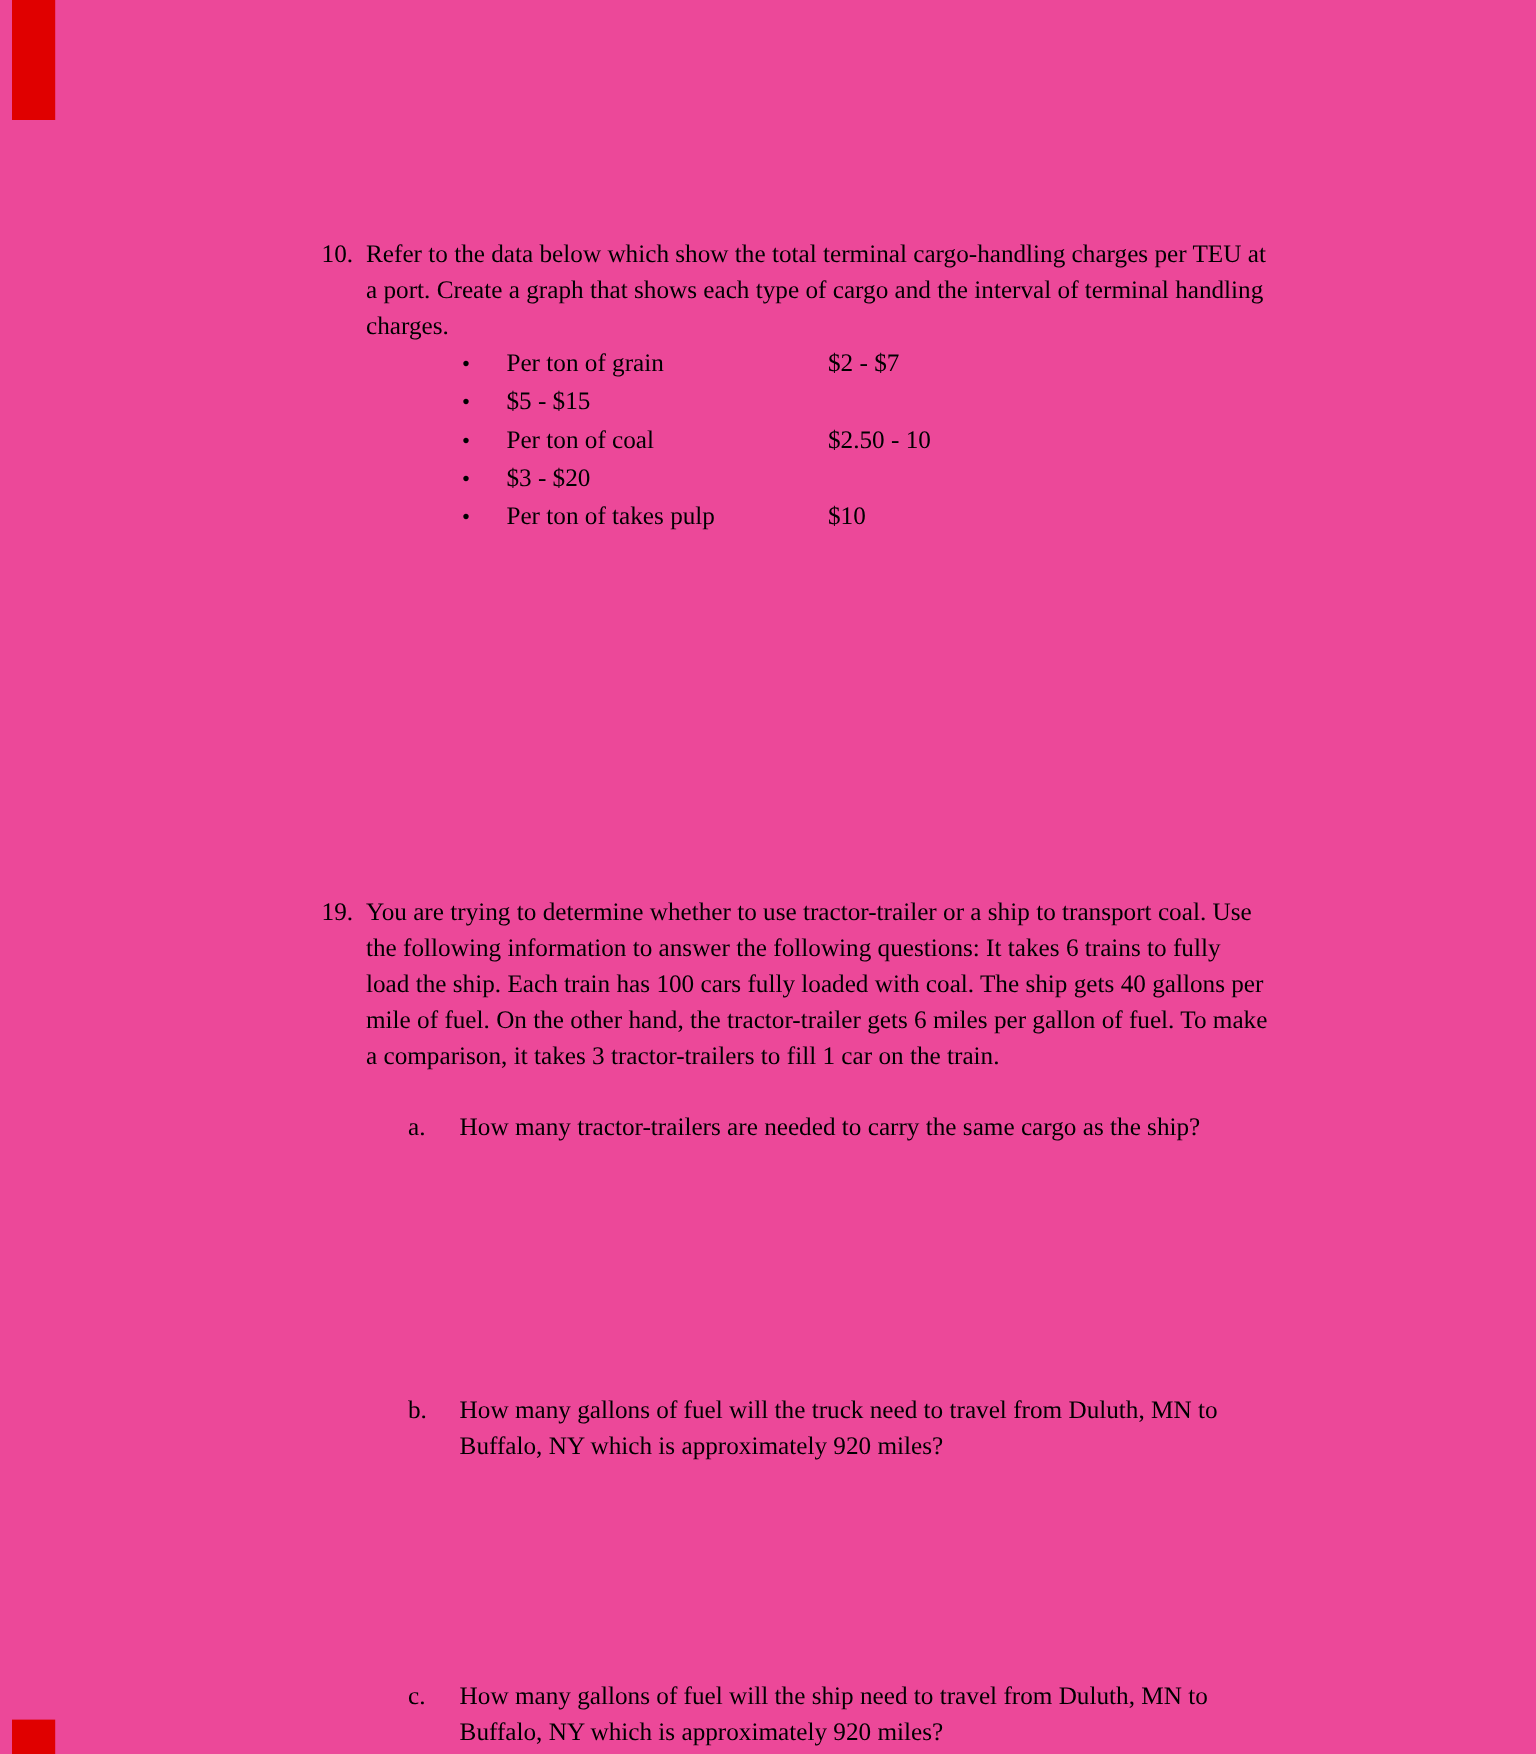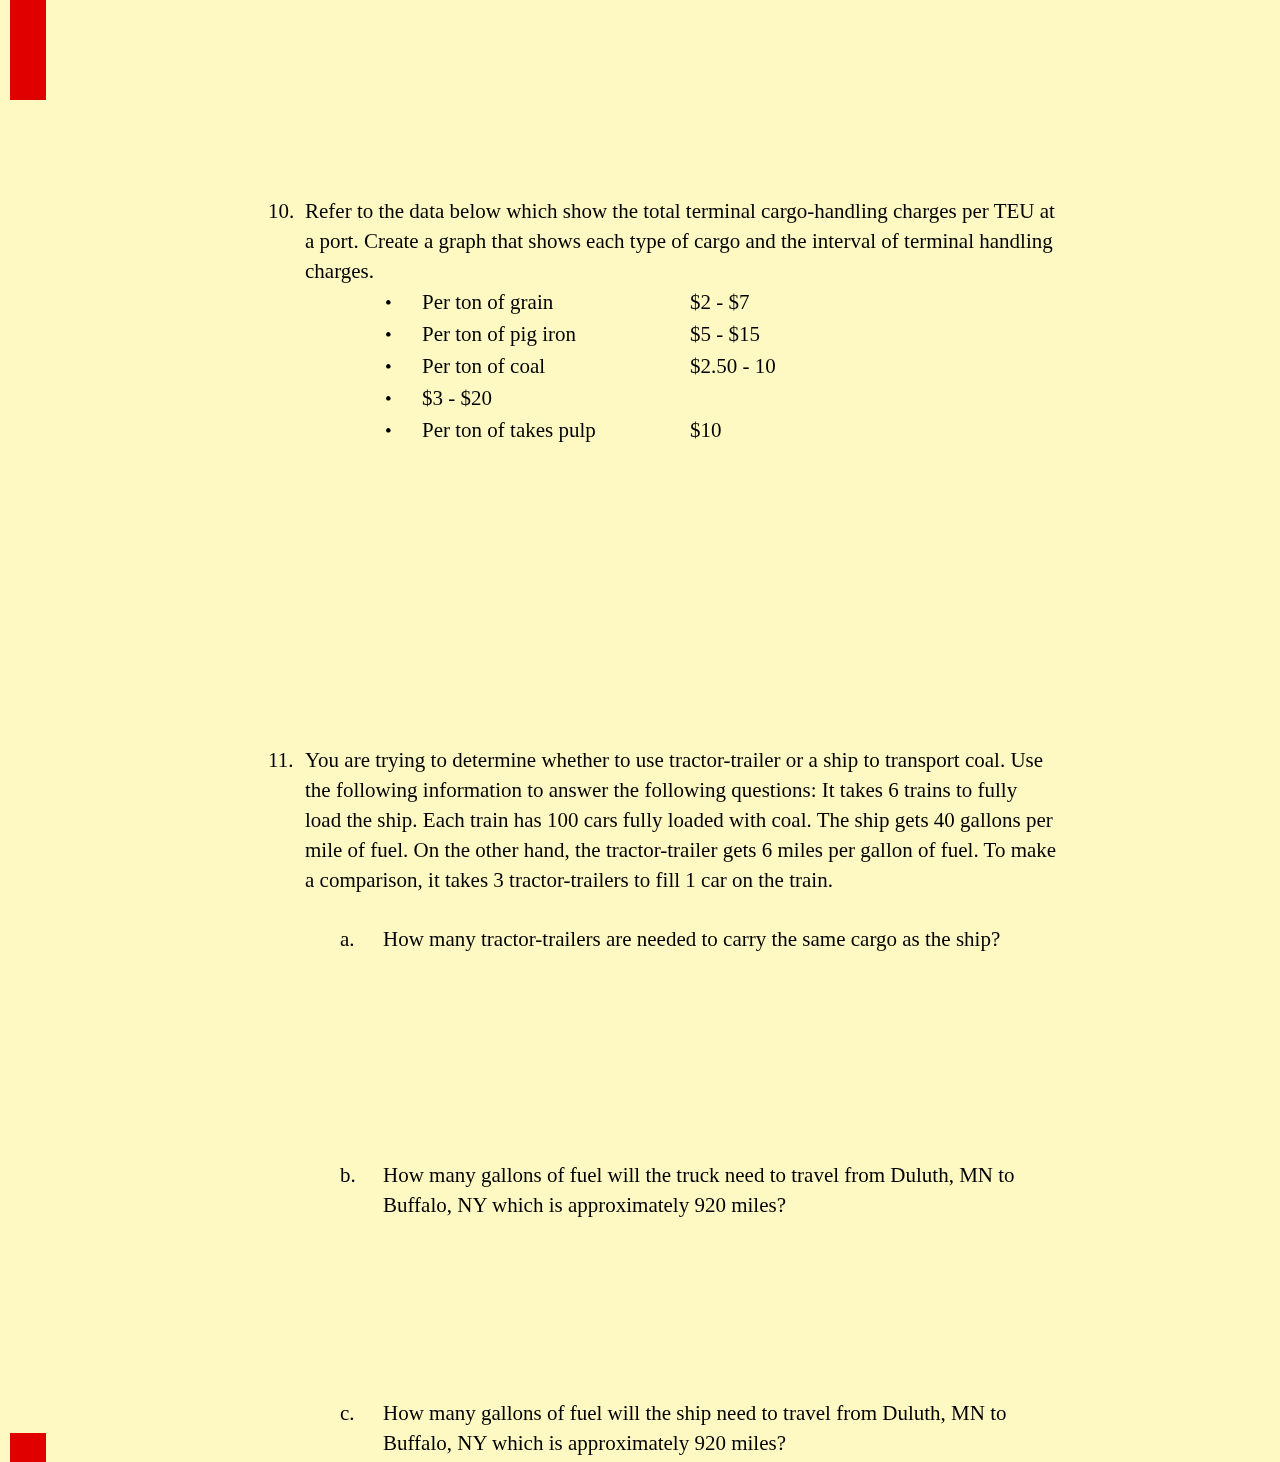--- a/index.html
+++ b/index.html
@@ -4,21 +4,21 @@
 <style>
   html, body {
     margin: 0;
     padding: 0;
     background: #ffffff;
   }
   .page {
     position: relative;
     width: 1280px;
     height: 1462px;
-    background: #fef9c3;
+    background: #ec4899;
     overflow: hidden;
     font-family: "Liberation Serif", "DejaVu Serif", serif;
     font-size: 21px;
     line-height: 30px;
     color: #000000;
   }
   .edge-mark {
     position: absolute;
     left: 10px;
     width: 36px;
@@ -90,41 +90,40 @@
   </section>
 
   <div class="cargo-list">
     <div class="cargo-row">
       <span class="bullet">•</span>
       <span class="cargo-label">Per ton of grain</span>
       <span class="cargo-value">$2 - $7</span>
     </div>
     <div class="cargo-row">
       <span class="bullet">•</span>
-      <span class="cargo-label">Per ton of pig iron</span>
       <span class="cargo-value">$5 - $15</span>
     </div>
     <div class="cargo-row">
       <span class="bullet">•</span>
       <span class="cargo-label">Per ton of coal</span>
       <span class="cargo-value">$2.50 - 10</span>
     </div>
     <div class="cargo-row">
       <span class="bullet">•</span>
       <span class="cargo-value">$3 - $20</span>
     </div>
     <div class="cargo-row">
       <span class="bullet">•</span>
       <span class="cargo-label">Per ton of takes pulp</span>
       <span class="cargo-value">$10</span>
     </div>
   </div>
 
   <section class="question" style="top:745px">
-    <span class="qnum">11.</span>
+    <span class="qnum">19.</span>
     <div class="qtext w-q11">You are trying to determine whether to use tractor-trailer or a ship to transport coal. Use the following information to answer the following questions: It takes 6 trains to fully load the ship. Each train has 100 cars fully loaded with coal. The ship gets 40 gallons per mile of fuel. On the other hand, the tractor-trailer gets 6 miles per gallon of fuel. To make a comparison, it takes 3 tractor-trailers to fill 1 car on the train.</div>
   </section>
 
   <div class="subq" style="top:924px">
     <span class="subnum">a.</span>
     <div class="subtext w-a">How many tractor-trailers are needed to carry the same cargo as the ship?</div>
   </div>
 
   <div class="subq" style="top:1160px">
     <span class="subnum">b.</span>

